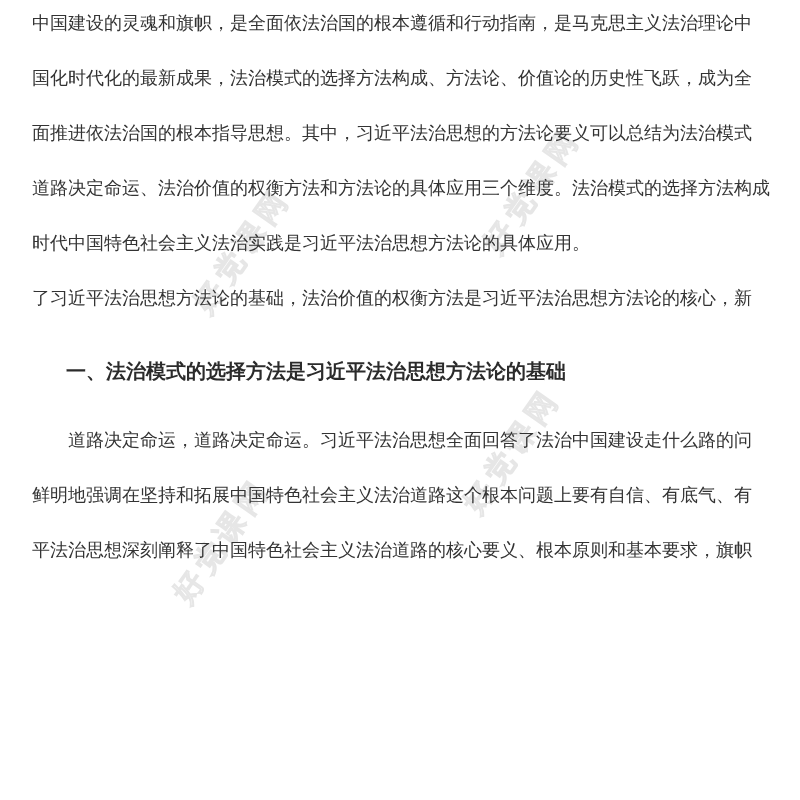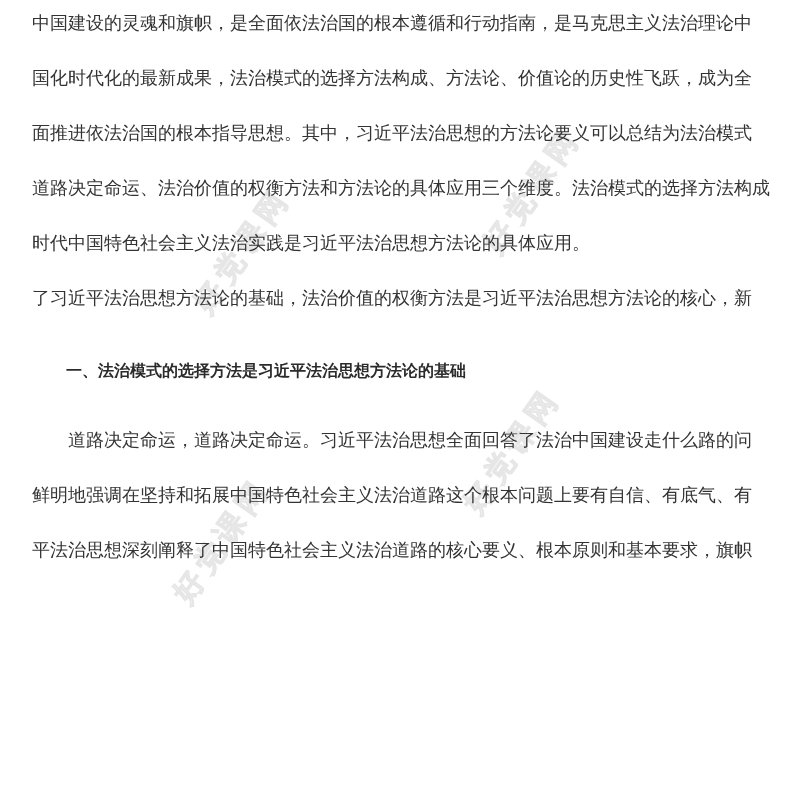--- a/index.html
+++ b/index.html
@@ -28,21 +28,21 @@
       line-height: 55px;
       text-align: justify;
       letter-spacing: 0px;
       word-break: break-all;
     }
     .para.p1 {
       margin-top: -5px;
     }
     .heading {
       margin: 32px 0 27px 34px;
-      font-size: 16px;
+      font-size: 20px;
       font-weight: bold;
       line-height: 28px;
       color: #2b2b2b;
     }
     .line {
       display: block;
       white-space: nowrap;
     }
     .watermark {
       position: absolute;

